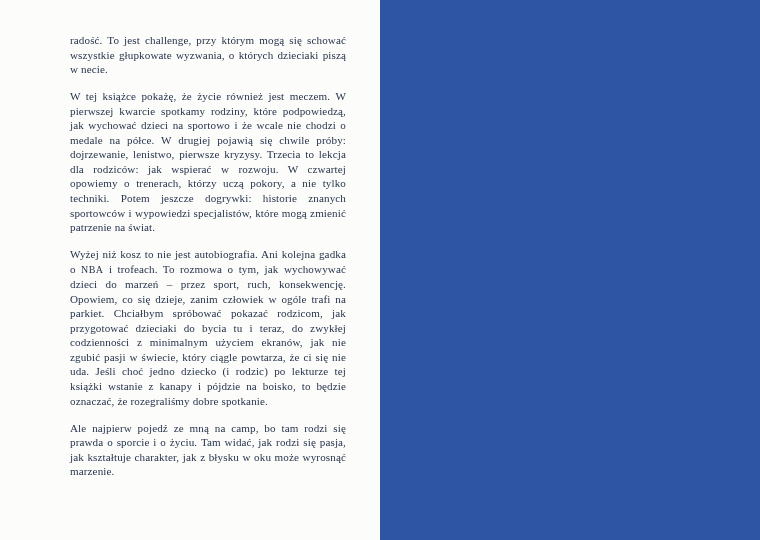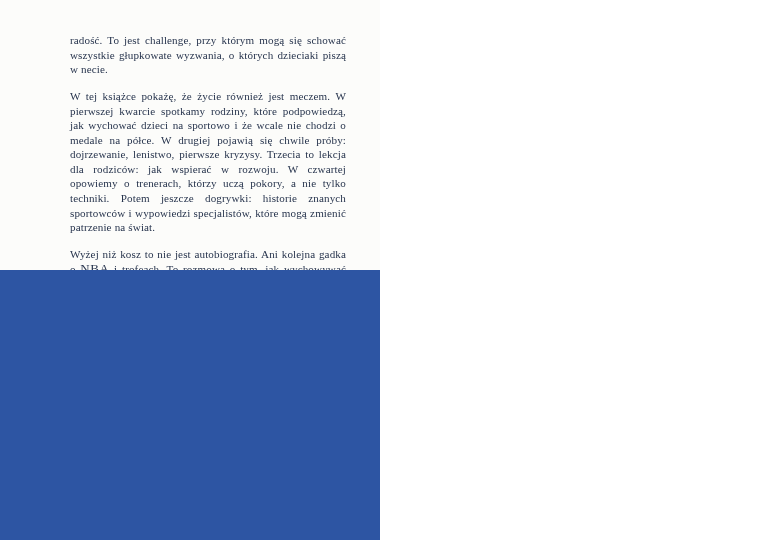--- a/index.html
+++ b/index.html
@@ -11,21 +11,21 @@
     height: 540px;
     overflow: hidden;
     background: #ffffff;
     font-family: "Liberation Serif", serif;
   }
   .spread {
     position: relative;
     width: 760px;
     height: 540px;
     display: flex;
-    flex-direction: column;
+    flex-direction: row;
   }
   .page-left {
     position: relative;
     width: 380px;
     height: 540px;
     background: #fcfcfa;
     box-sizing: border-box;
   }
   .page-right {
     position: relative;
@@ -50,39 +50,40 @@
     letter-spacing: 0.01em;
     word-spacing: 0.01em;
     -webkit-font-smoothing: antialiased;
   }
   p.para:last-child {
     margin-bottom: 0;
   }
   .book-title {
   }
   .smallcaps {
-    font-size: 13px;
+    font-size: 10px;
     letter-spacing: 0.04em;
   }
 </style>
 </head>
 <body>
 
 <div class="spread">
 
   <div class="page-left">
     <div class="text-column">
 
       <p class="para">radość. To jest challenge, przy którym mogą się schować wszystkie głupkowate wyzwania, o których dzieciaki piszą w necie.</p>
 
       <p class="para">W tej książce pokażę, że życie również jest meczem. W pierwszej kwarcie spotkamy rodziny, które podpowiedzą, jak wychować dzieci na sportowo i że wcale nie chodzi o medale na półce. W drugiej pojawią się chwile próby: dojrzewanie, lenistwo, pierwsze kryzysy. Trzecia to lekcja dla rodziców: jak wspierać w rozwoju. W czwartej opowiemy o trenerach, którzy uczą pokory, a nie tylko techniki. Potem jeszcze dogrywki: historie znanych sportowców i wypowiedzi specjalistów, które mogą zmienić patrzenie na świat.</p>
 
       <p class="para"><span class="book-title">Wyżej niż kosz</span><span> to nie jest autobiografia. Ani kolejna gadka o </span><span class="smallcaps">NBA</span><span> i trofeach. To rozmowa o tym, jak wychowywać dzieci do marzeń – przez sport, ruch, konsekwencję. Opowiem, co się dzieje, zanim człowiek w ogóle trafi na parkiet. Chciałbym spróbować pokazać rodzicom, jak przygotować dzieciaki do bycia tu i teraz, do zwykłej codzienności z minimalnym użyciem ekranów, jak nie zgubić pasji w świecie, który ciągle powtarza, że ci się nie uda. Jeśli choć jedno dziecko (i rodzic) po lekturze tej książki wstanie z kanapy i pójdzie na boisko, to będzie oznaczać, że rozegraliśmy dobre spotkanie.</span></p>
 
 
+      <p class="para">Ale najpierw pojedź ze mną na camp, bo tam rodzi się prawda o sporcie i o życiu. Tam widać, jak rodzi się pasja, jak kształtuje charakter, jak z błysku w oku może wyrosnąć marzenie.</p>
 
     </div>
   </div>
 
   <div class="page-right">
     <div></div>
   </div>
 
 </div>
 

